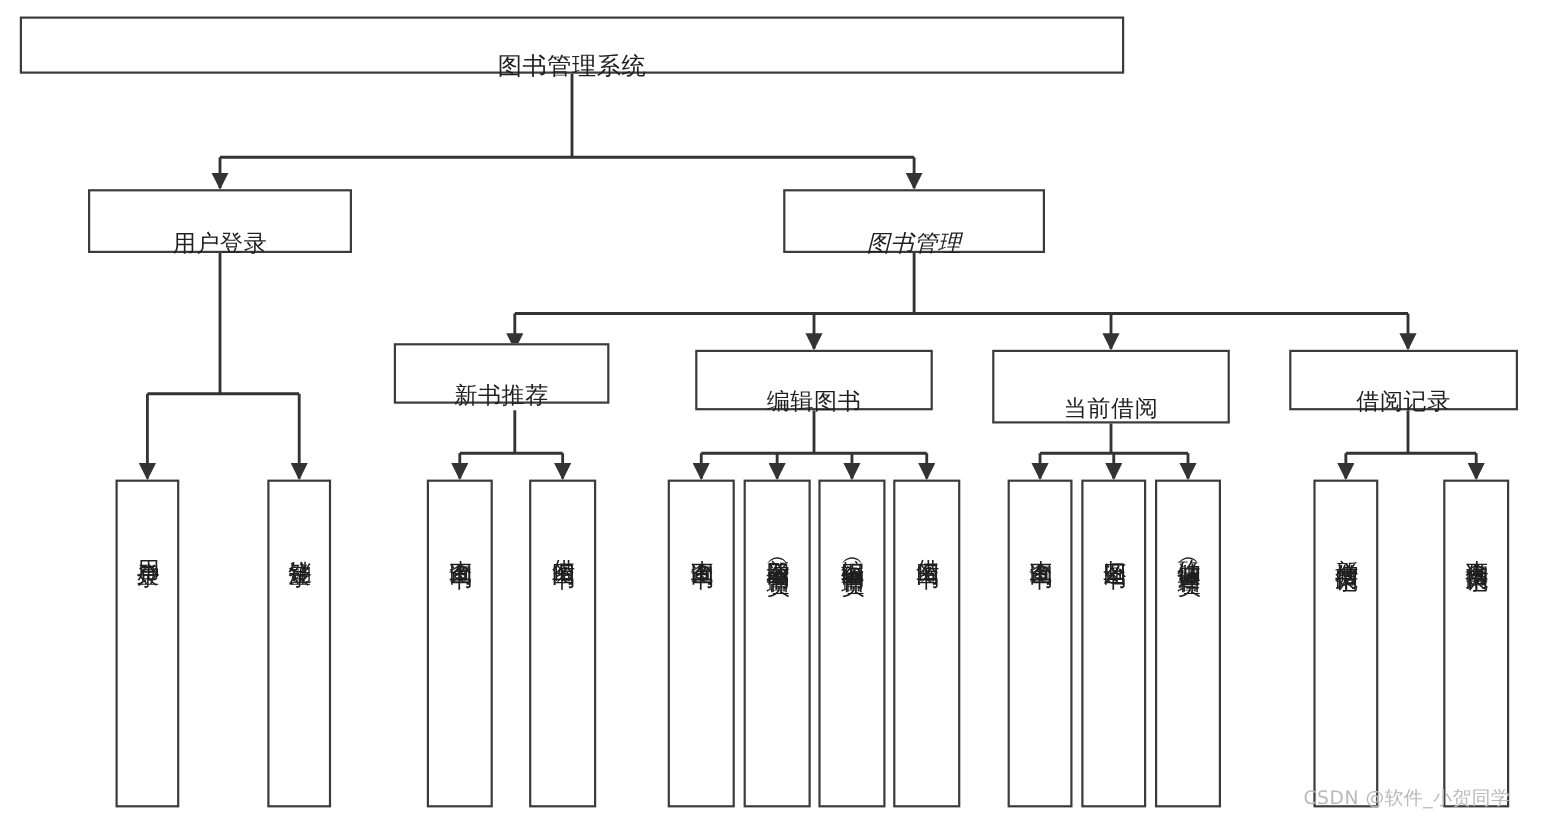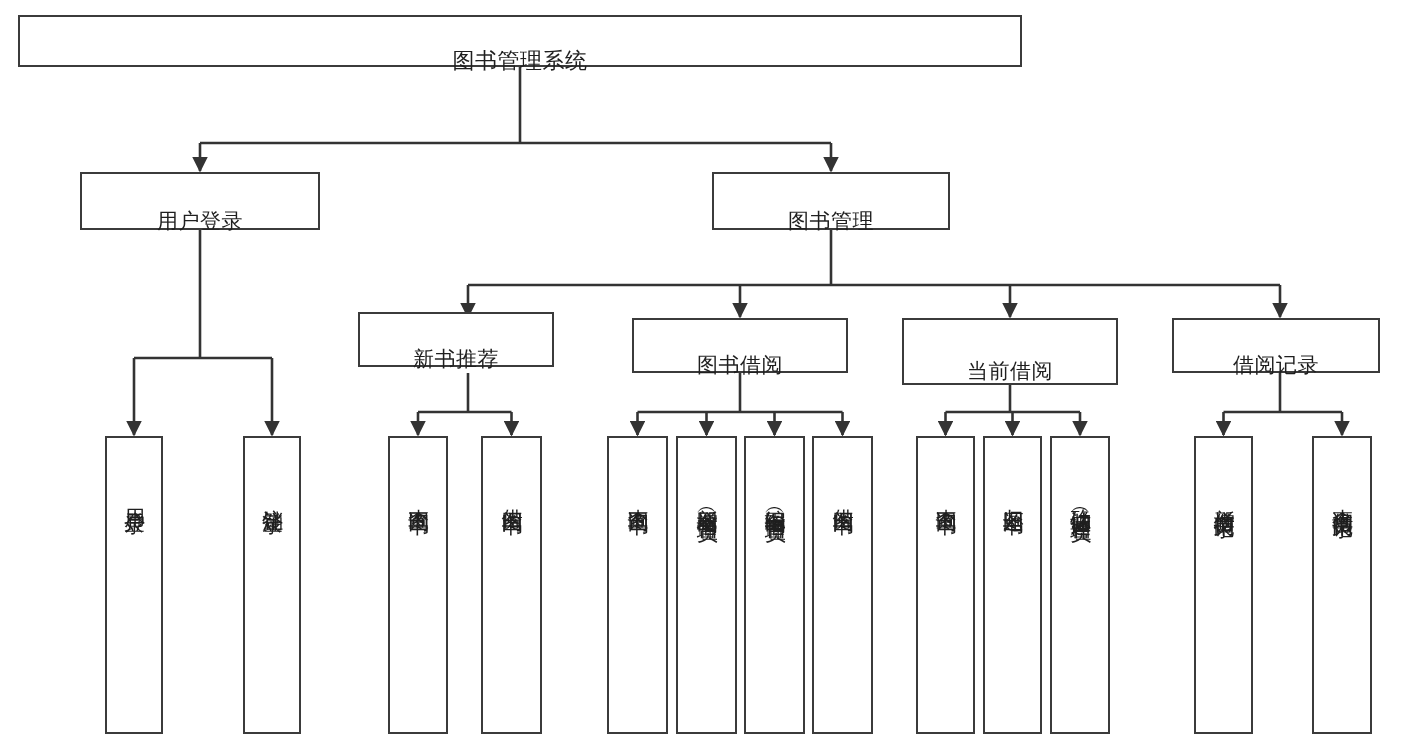--- a/index.html
+++ b/index.html
@@ -120,28 +120,28 @@
       </g>
   </svg>
 
   <div id="nodes">
       <div class="node root" style="left: 18px; top: 15px; width: 1004px; height: 52px;">
         <span class="label">图书管理系统</span>
       </div>
       <div class="node" style="left: 80px; top: 172px; width: 240px; height: 58px;">
         <span class="label">用户登录</span>
       </div>
-      <div class="node" style="left: 712px; top: 172px; width: 238px; height: 58px;">
+      <div class="node" style="left: 712px; top: 172px; width: 238px; height: 58px; font-style: italic;">
         <span class="label">图书管理</span>
       </div>
       <div class="node" style="left: 358px; top: 312px; width: 196px; height: 55px;">
         <span class="label">新书推荐</span>
       </div>
       <div class="node" style="left: 632px; top: 318px; width: 216px; height: 55px;">
-        <span class="label">图书借阅</span>
+        <span class="label">编辑图书</span>
       </div>
       <div class="node" style="left: 902px; top: 318px; width: 216px; height: 67px;">
         <span class="label">当前借阅</span>
       </div>
       <div class="node" style="left: 1172px; top: 318px; width: 208px; height: 55px;">
         <span class="label">借阅记录</span>
       </div>
       <div class="node leaf" style="left: 105px; top: 436px; width: 58px; height: 298px;">
         <span class="label">用户登录</span>
       </div>
@@ -176,14 +176,15 @@
         <span class="label">确认归还（管理员）</span>
       </div>
       <div class="node leaf" style="left: 1194px; top: 436px; width: 59px; height: 298px;">
         <span class="label">新增借阅记录</span>
       </div>
       <div class="node leaf" style="left: 1312px; top: 436px; width: 60px; height: 298px;">
         <span class="label">查询借阅记录</span>
       </div>
     </div>
 
+  <div id="watermark" style="left: 1185px; top: 714px; color: rgb(185, 185, 185);">CSDN @软件_小贺同学</div>
 
 </div>
 
 </body></html>

